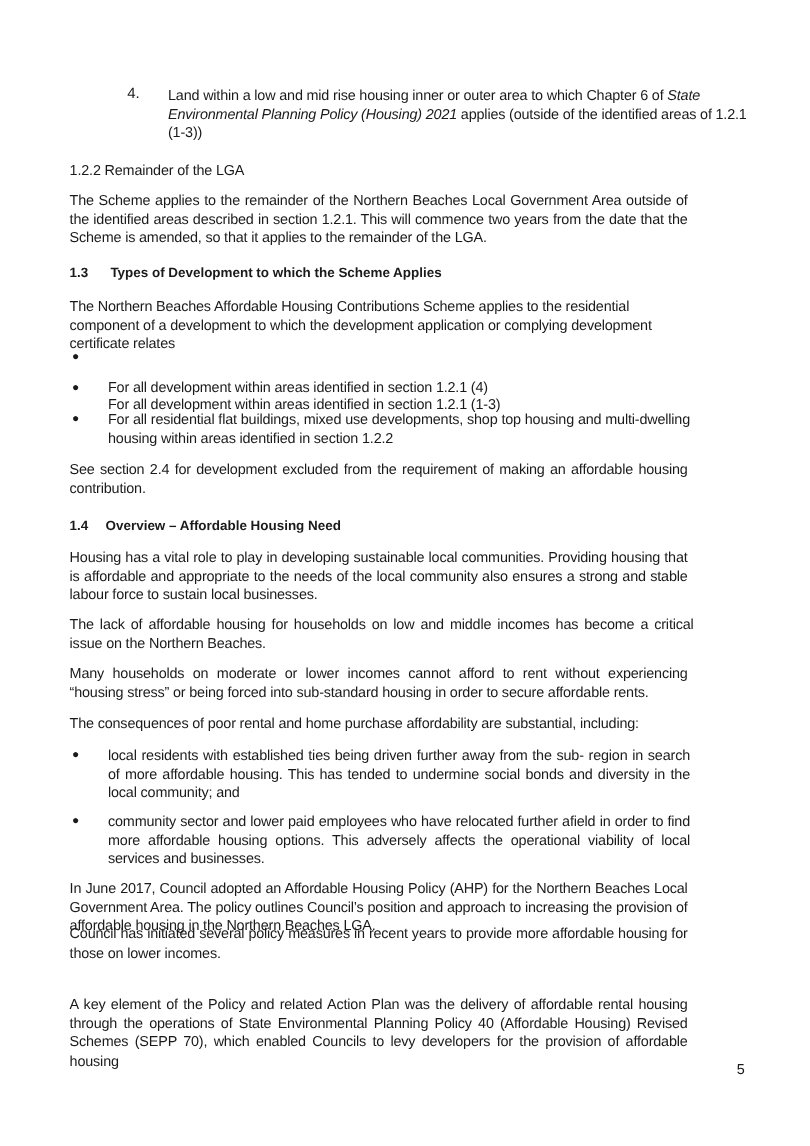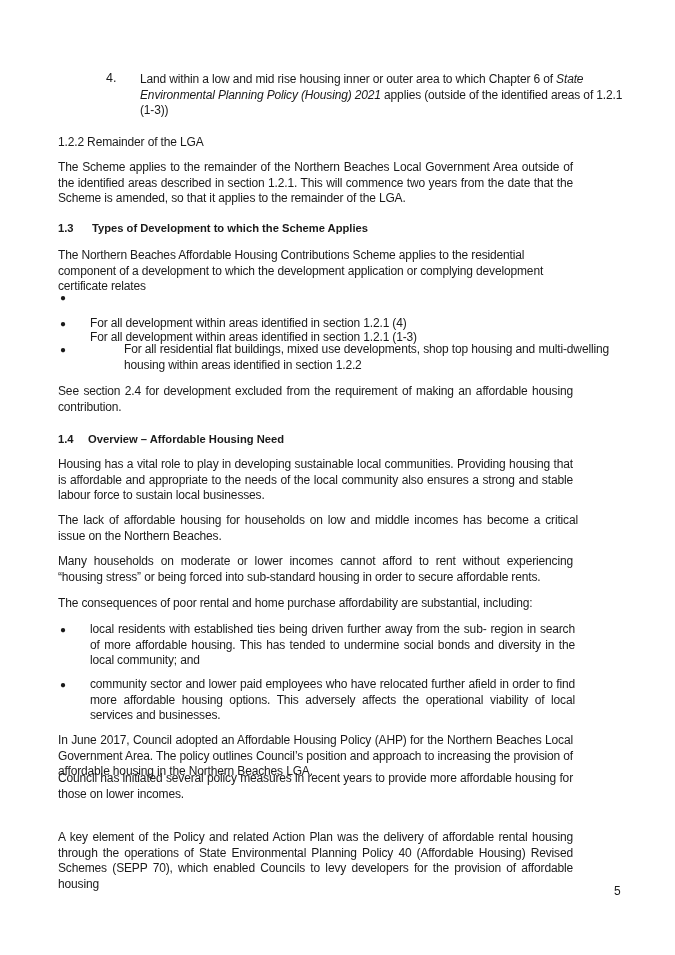--- a/index.html
+++ b/index.html
@@ -33,21 +33,21 @@
   </div>
   <div class="abs p left" style="left:58px; top:248px; width:525px;">The Northern Beaches Affordable Housing Contributions Scheme applies to the residential  component of a development to which the development application or complying development certificate relates</div>
 
   <span class="bullet-dot" style="left:60px; top:290px;">●</span>
   <div class="abs p left" style="left:90px; top:290px; width:485px;margin-top:40px;">For all development within areas identified in section 1.2.1 (1-3)</div>
 
   <span class="bullet-dot" style="left:60px; top:316px;">●</span>
   <div class="abs p left" style="left:90px; top:316px; width:485px;">For all development within areas identified in section 1.2.1 (4)</div>
 
   <span class="bullet-dot" style="left:60px; top:342px;">●</span>
-  <div class="abs p" style="left:90px; top:342px; width:485px;margin-left:34px;">For all residential flat buildings, mixed use developments, shop top housing and multi-dwelling housing within areas identified in section 1.2.2</div>
+  <div class="abs p" style="left:90px; top:342px; width:485px;">For all residential flat buildings, mixed use developments, shop top housing and multi-dwelling housing within areas identified in section 1.2.2</div>
 
   <div class="abs p" style="left:58px; top:384px; width:515px;">See section 2.4 for development excluded from the requirement of making an affordable housing contribution.</div>
 
   <div class="abs h" style="left:58px; top:432px; width:520px;">
     <span class="num" style="width:30px">1.4</span><span>Overview – Affordable Housing Need</span>
   </div>
 
   <div class="abs p" style="left:58px; top:457px; width:515px;">Housing has a vital role to play in developing sustainable local communities. Providing housing that is affordable and appropriate to the needs of the local community also ensures a strong and stable labour force to sustain local businesses.</div>
   <div class="abs p" style="left:58px; top:513px; width:520px;">The lack of affordable housing for households on low and middle incomes has become a critical issue on the Northern Beaches.</div>
   <div class="abs p" style="left:58px; top:554px; width:515px;">Many households on moderate or lower incomes cannot afford to rent without experiencing “housing stress” or being forced into sub-standard housing in order to secure affordable rents.</div>

